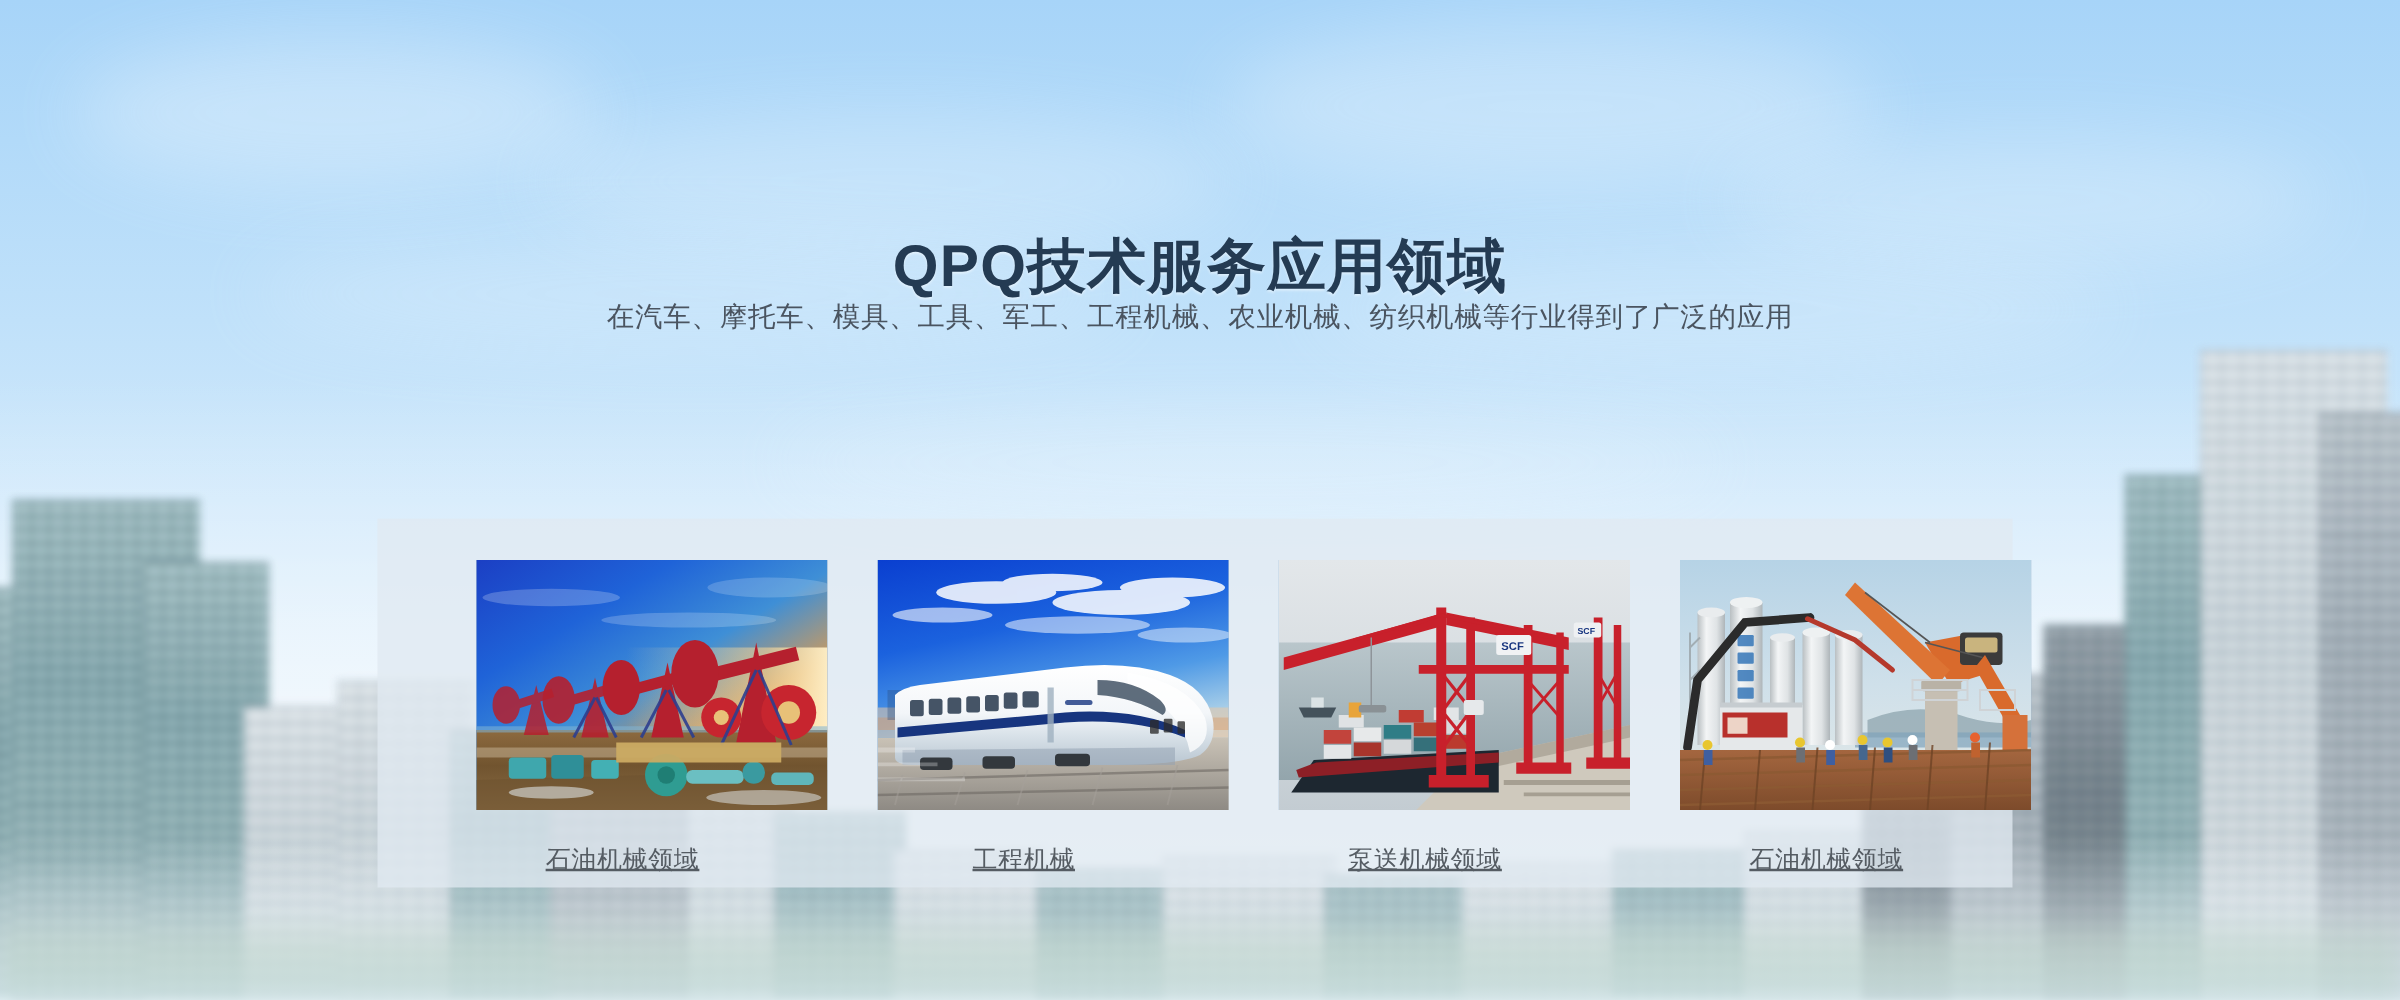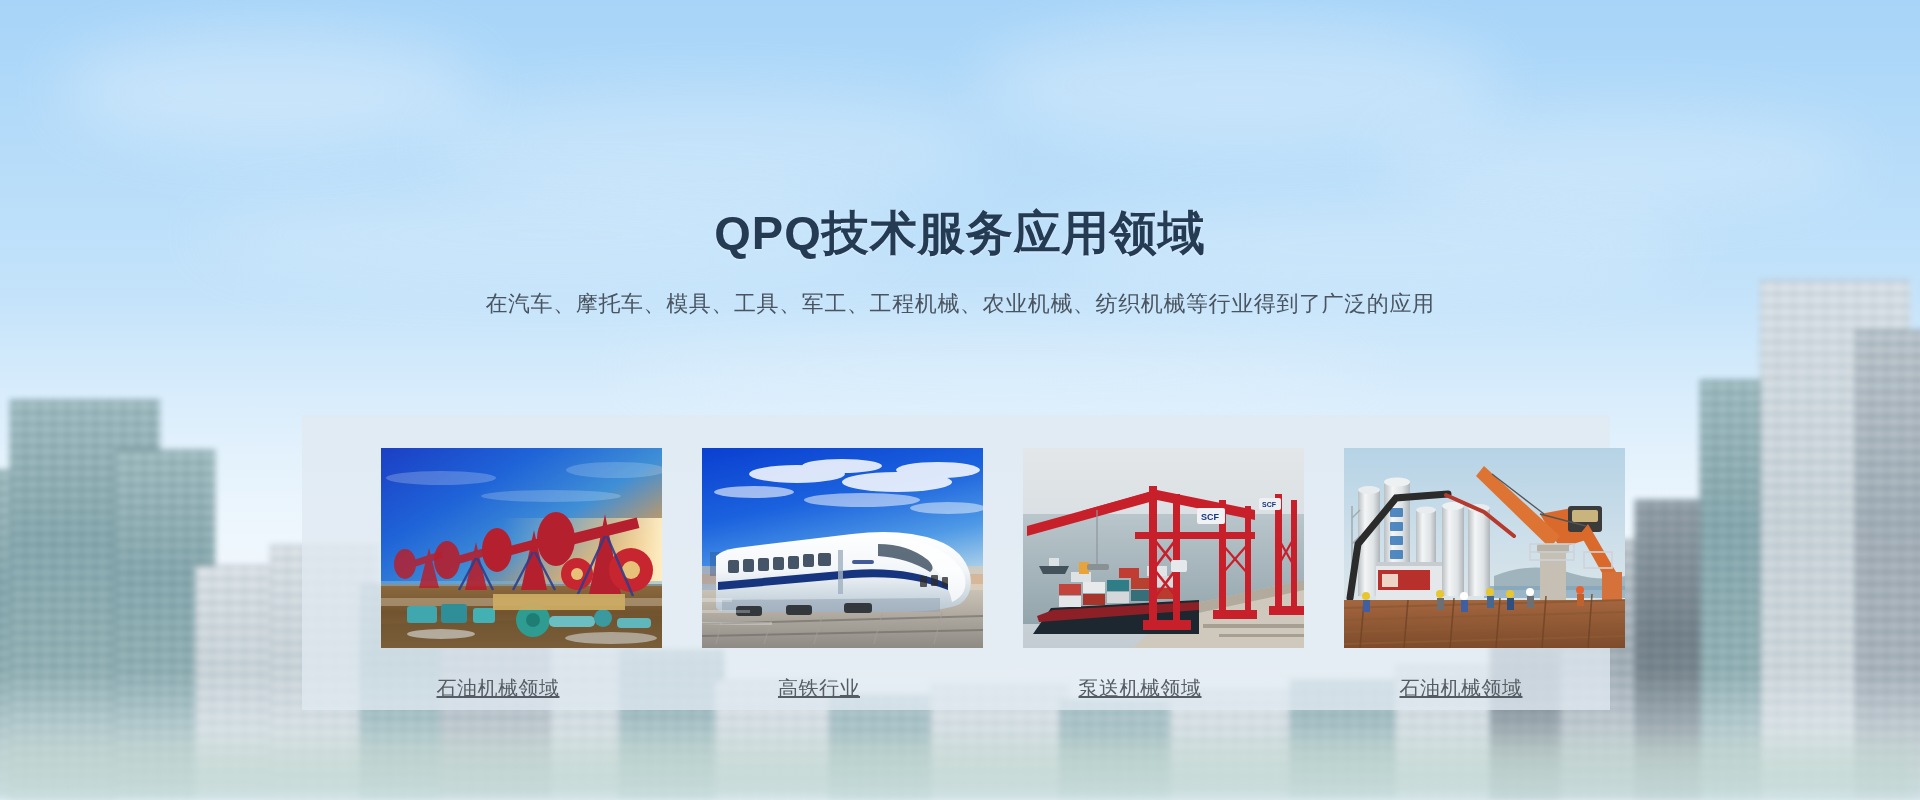--- a/index.html
+++ b/index.html
@@ -101,28 +101,27 @@
     position:absolute; left:0; right:0; top:186px;
     text-align:center; z-index:6;
   }
   .page-title {
     font-size:47px;
     font-weight:700;
     letter-spacing:1px;
     color:#243b53;
     line-height:1.16;
     text-shadow:0 1px 2px rgba(255,255,255,.45);
-    margin-top:20px;
   }
   .page-subtitle {
-    margin-top:28px;
     font-size:22px;
     color:#4a5460;
     letter-spacing:.6px;
     line-height:1.4;
+    font-family:Liberation Mono, monospace;
   }
 
   
   .panel {
     position:absolute;
     left:302px; top:415px;
     width:1308px; height:295px;
     background:rgba(224,233,241,0.78);
     z-index:5;
   }
@@ -389,21 +388,21 @@
               <rect x="142" y="155" width="28" height="10" rx="3"></rect>
             </g>
 
             <g fill="#ffffff" opacity=".28">
               <rect x="0" y="150" width="30" height="4"></rect>
               <rect x="0" y="162" width="48" height="3"></rect>
               <rect x="0" y="174" width="70" height="3"></rect>
             </g>
           </svg>
         </div>
-        <div class="card-label">高铁行业</div>
+        <div class="card-label">工程机械</div>
       </div>
 
       <div class="card">
         <div class="card-thumb">
           <svg viewBox="0 0 281 200" preserveAspectRatio="none">
             <defs>
               <linearGradient id="pgsky" x1="0" y1="0" x2="0" y2="1">
                 <stop offset="0%" stop-color="#e3e7ea"></stop>
                 <stop offset="55%" stop-color="#d5dbdf"></stop>
                 <stop offset="100%" stop-color="#c3ccd2"></stop>

